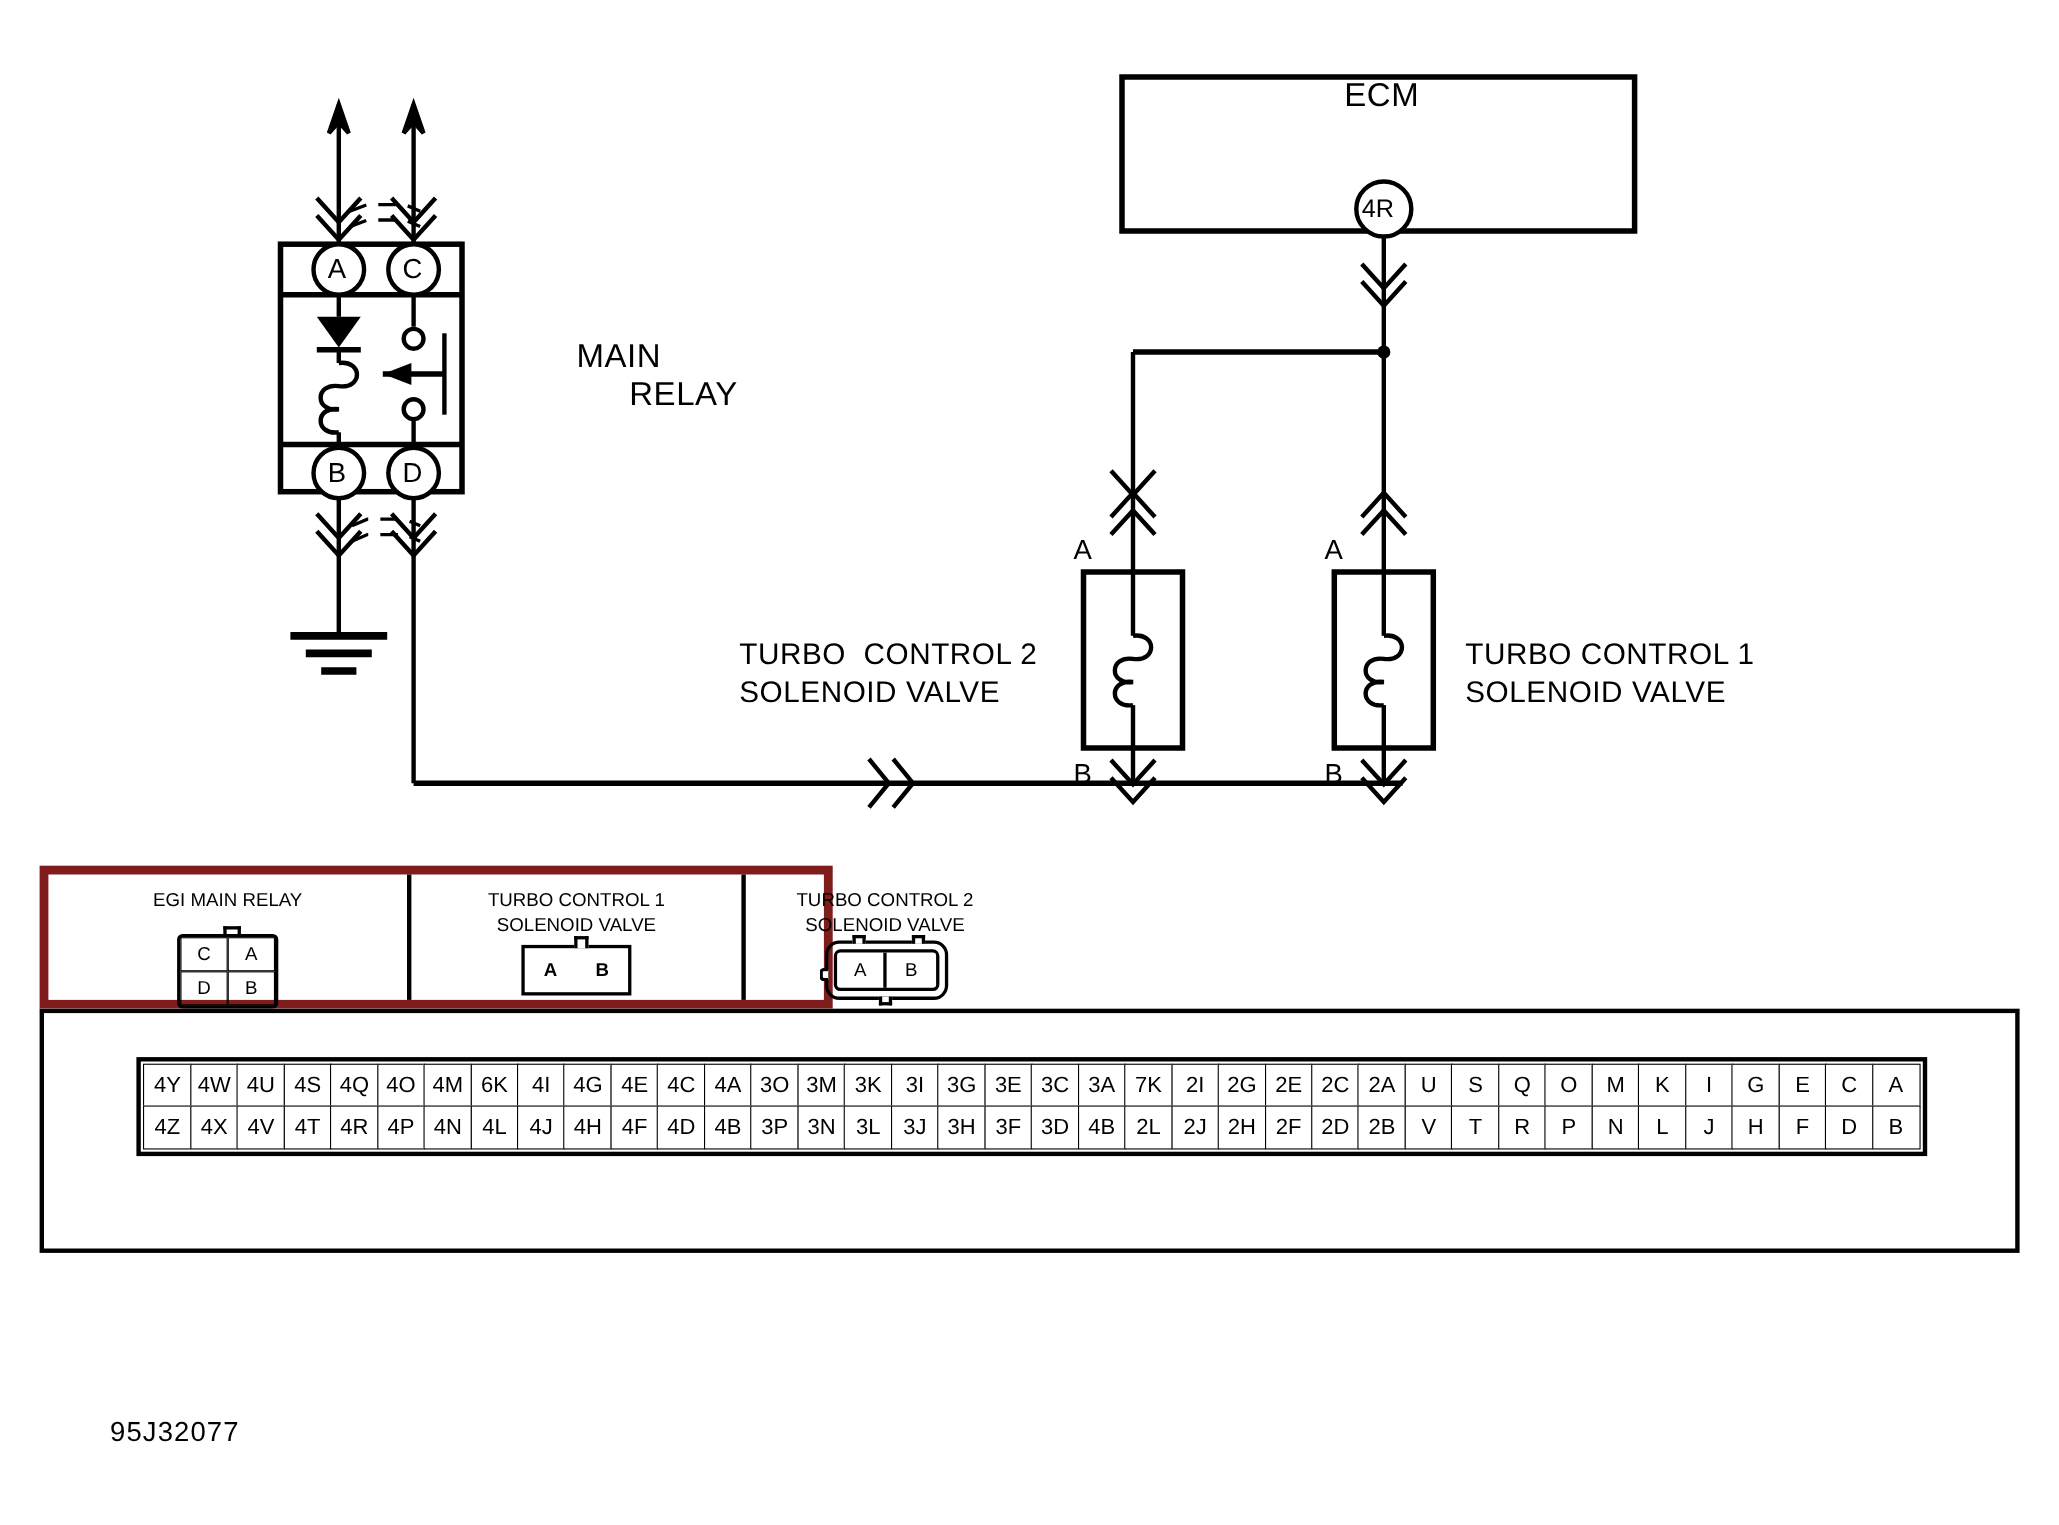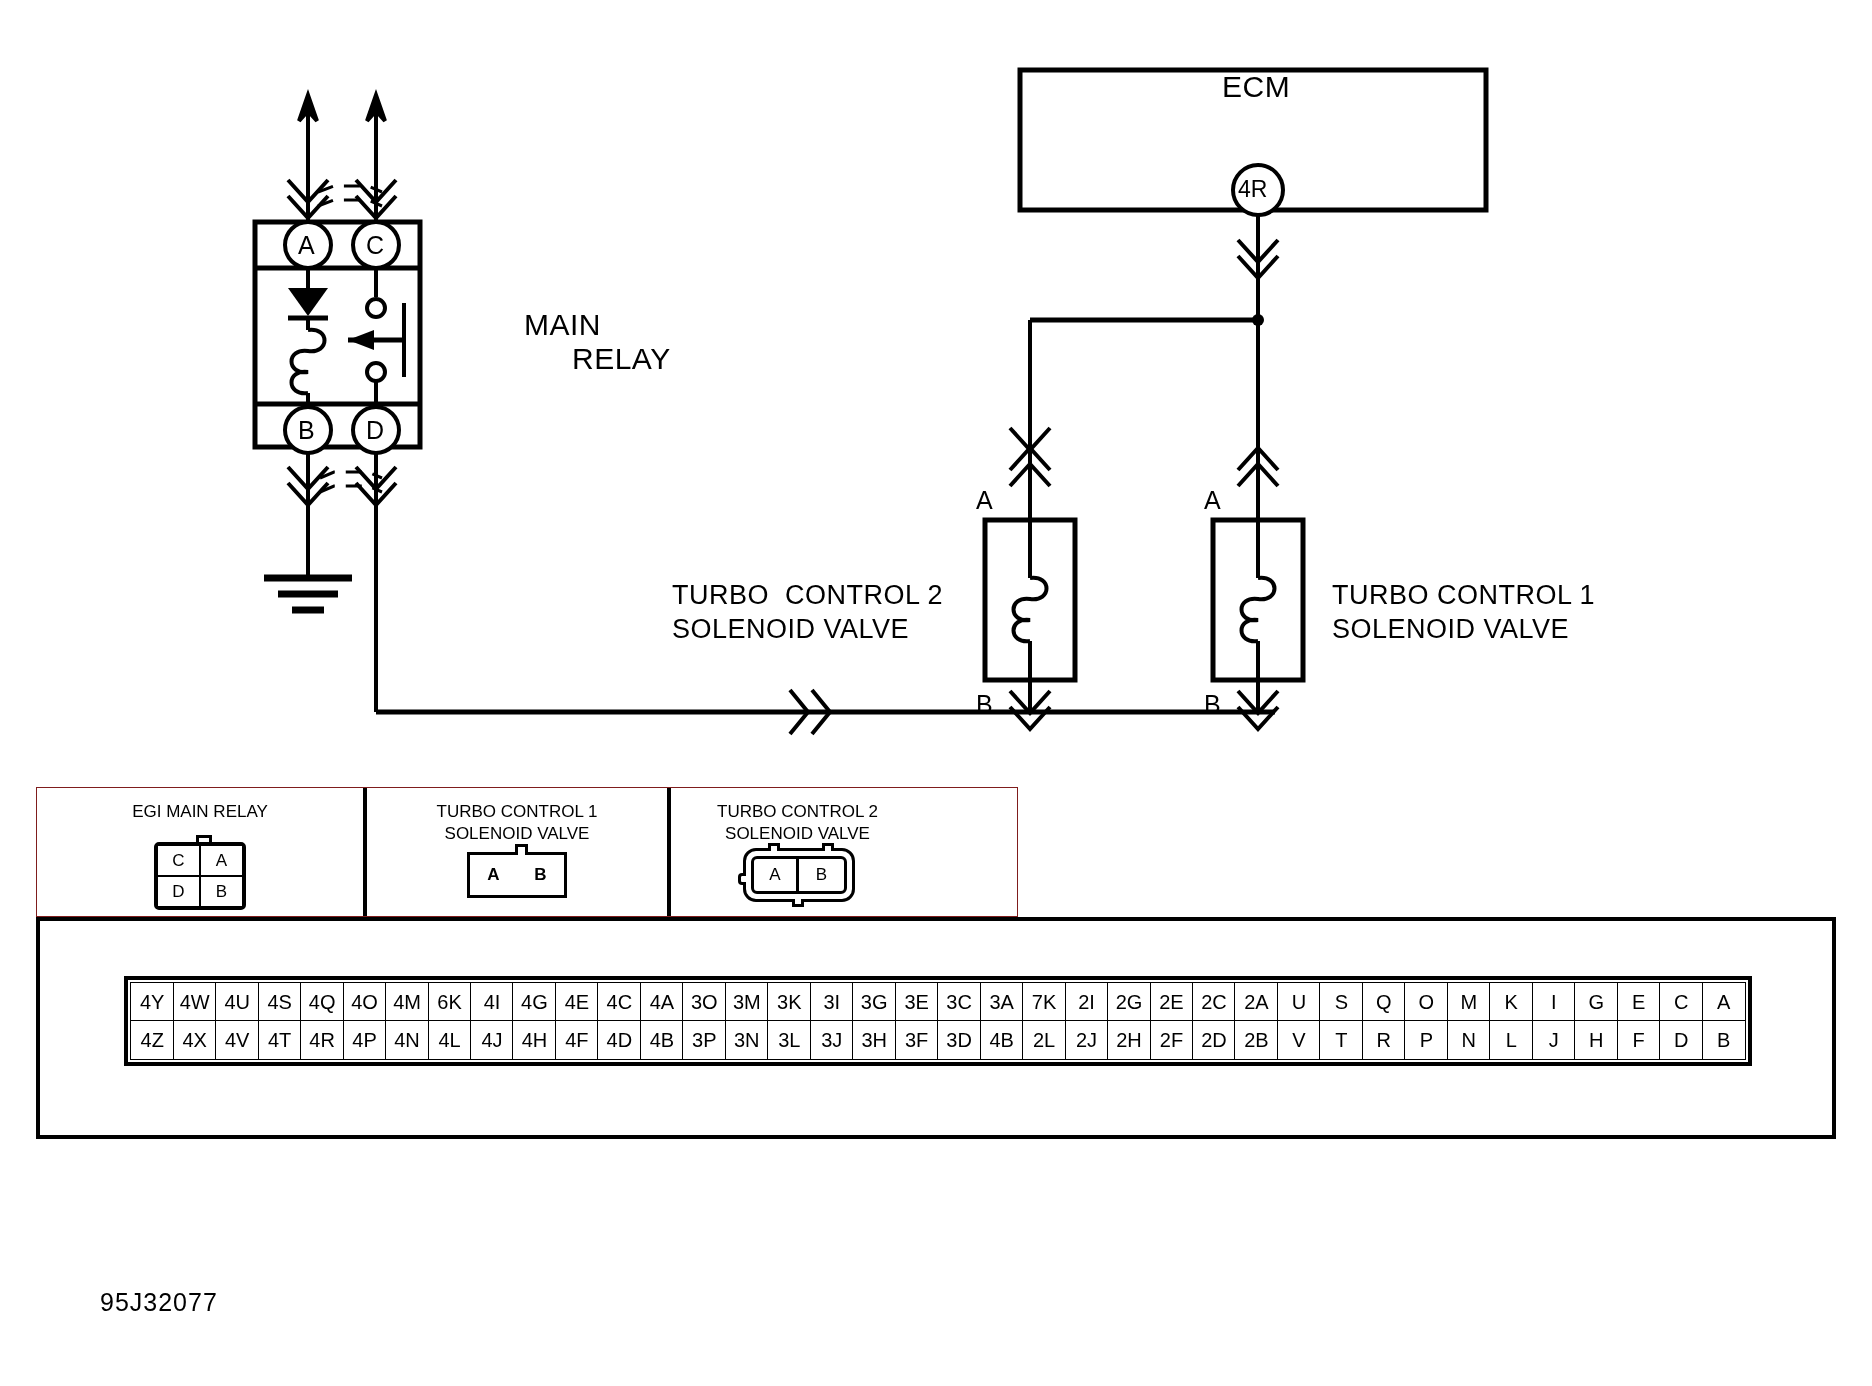--- a/index.html
+++ b/index.html
@@ -8,22 +8,22 @@
   .stage{position:absolute;left:0;top:0;width:1872px;height:1386px;}
   svg.wires{position:absolute;left:0;top:0;width:1872px;height:1386px;}
 
   .lbl{position:absolute;white-space:pre;line-height:1.16;}
   .lbl-big{font-size:30px;letter-spacing:.5px;}
   .lbl-mid{font-size:27px;letter-spacing:.5px;}
   .lbl-pin{font-size:25px;}
   .lbl-code{font-size:25px;letter-spacing:1px;}
 
   
-  #connector-panel{position:absolute;left:36px;top:787px;width:982px;height:130px;
-     border:1px solid #7f1d1d;box-sizing:border-box;background:#fff;}
+  #connector-panel{position:absolute;left:36px;top:787px;width:721px;height:130px;
+     border:8px solid #7f1d1d;box-sizing:border-box;background:#fff;}
   #connector-panel .cpane{position:absolute;top:0;bottom:0;box-sizing:border-box;}
   #connector-panel .cdiv{position:absolute;top:0;bottom:0;width:4px;background:#000;}
   .cp-title{position:absolute;left:0;right:0;top:13px;text-align:center;font-size:17px;line-height:1.3;}
 
   
   .conn-relay{position:absolute;width:92px;height:68px;border:3px solid #000;box-sizing:border-box;
      display:grid;grid-template-columns:1fr 1fr;grid-template-rows:1fr 1fr;border-radius:5px;}
   .conn-relay div{border:1.5px solid #000;display:flex;align-items:center;justify-content:center;
      font-size:17px;box-sizing:border-box;}
   .conn-relay .tab{position:absolute;left:39px;top:-10px;width:16px;height:10px;border:3px solid #000;
@@ -43,21 +43,21 @@
      display:grid;grid-template-columns:1fr 1fr;}
   .conn-round .inner div{display:flex;align-items:center;justify-content:center;font-size:17px;
      box-sizing:border-box;}
   .conn-round .inner div:first-child{border-right:3px solid #000;}
   .nub{position:absolute;background:#fff;border:3px solid #000;box-sizing:border-box;}
 
   
   #pin-panel{position:absolute;left:36px;top:917px;width:1800px;height:222px;
      border:4px solid #000;box-sizing:border-box;background:#fff;}
   #pin-table-frame{position:absolute;left:84px;top:40px;width:1628px;height:90px;
-     border:4px solid #000;box-sizing:border-box;background:#fff;padding:3px;margin-top:15px;}
+     border:4px solid #000;box-sizing:border-box;background:#fff;padding:3px;}
   #pin-table{display:flex;flex-direction:column;height:100%;}
   .pinrow{display:flex;flex:1;}
   .pincell{flex:1;border:1.5px solid #000;margin:-0.75px;display:flex;align-items:center;
      justify-content:center;font-size:20px;box-sizing:border-box;background:#fff;}
 </style>
 </head>
 <body>
 
 <div class="stage">
 

